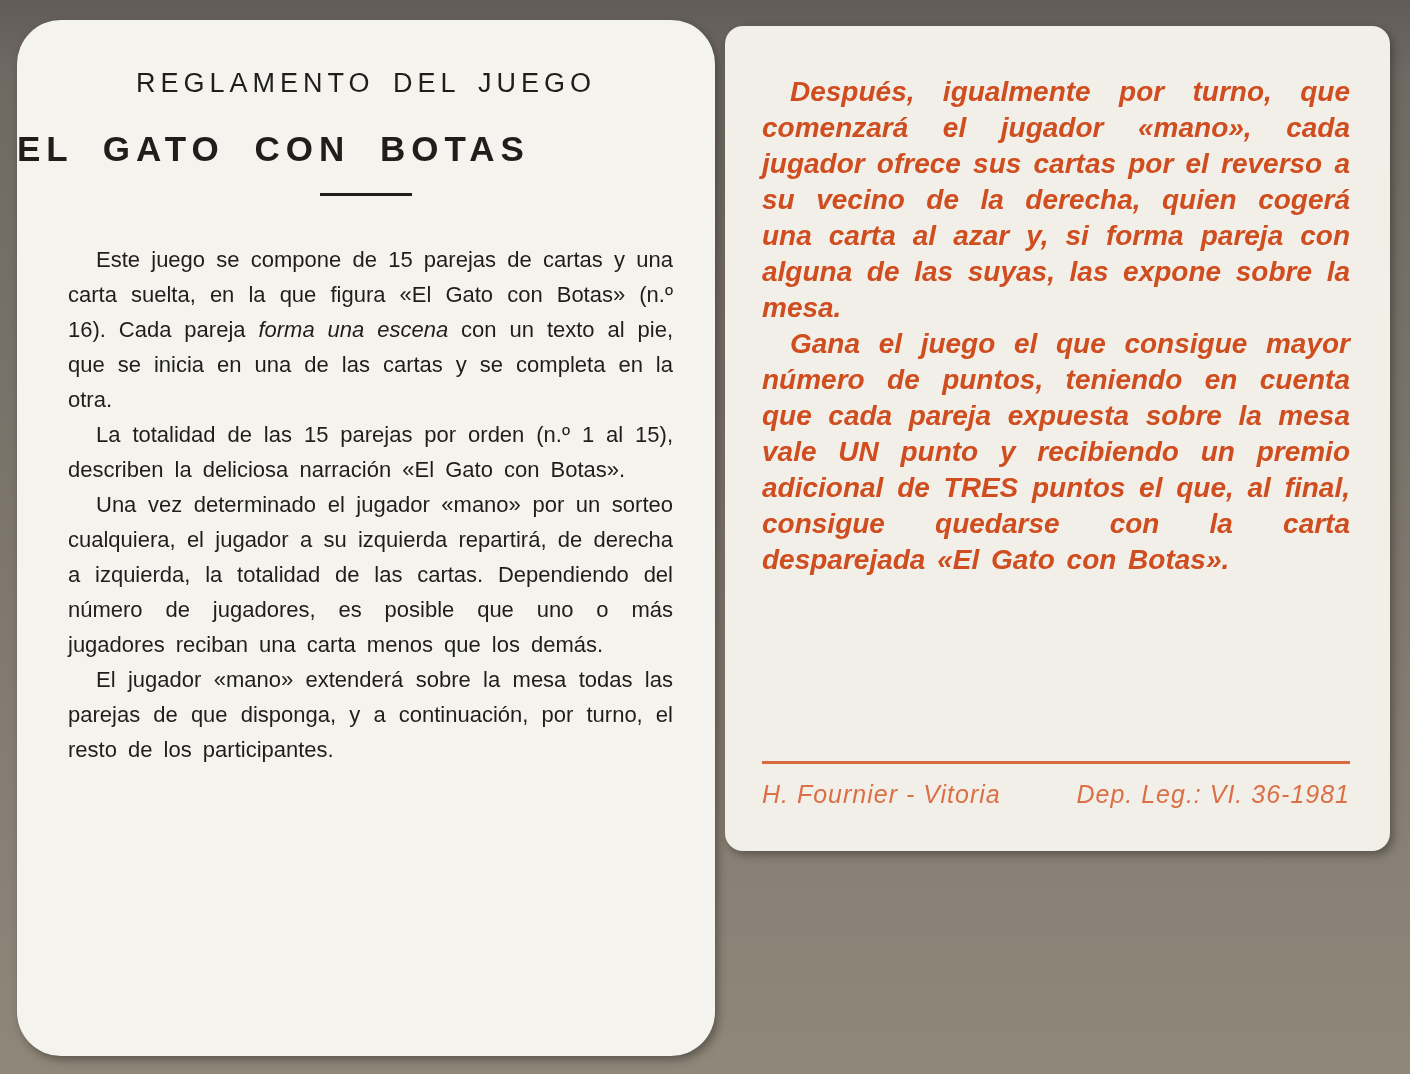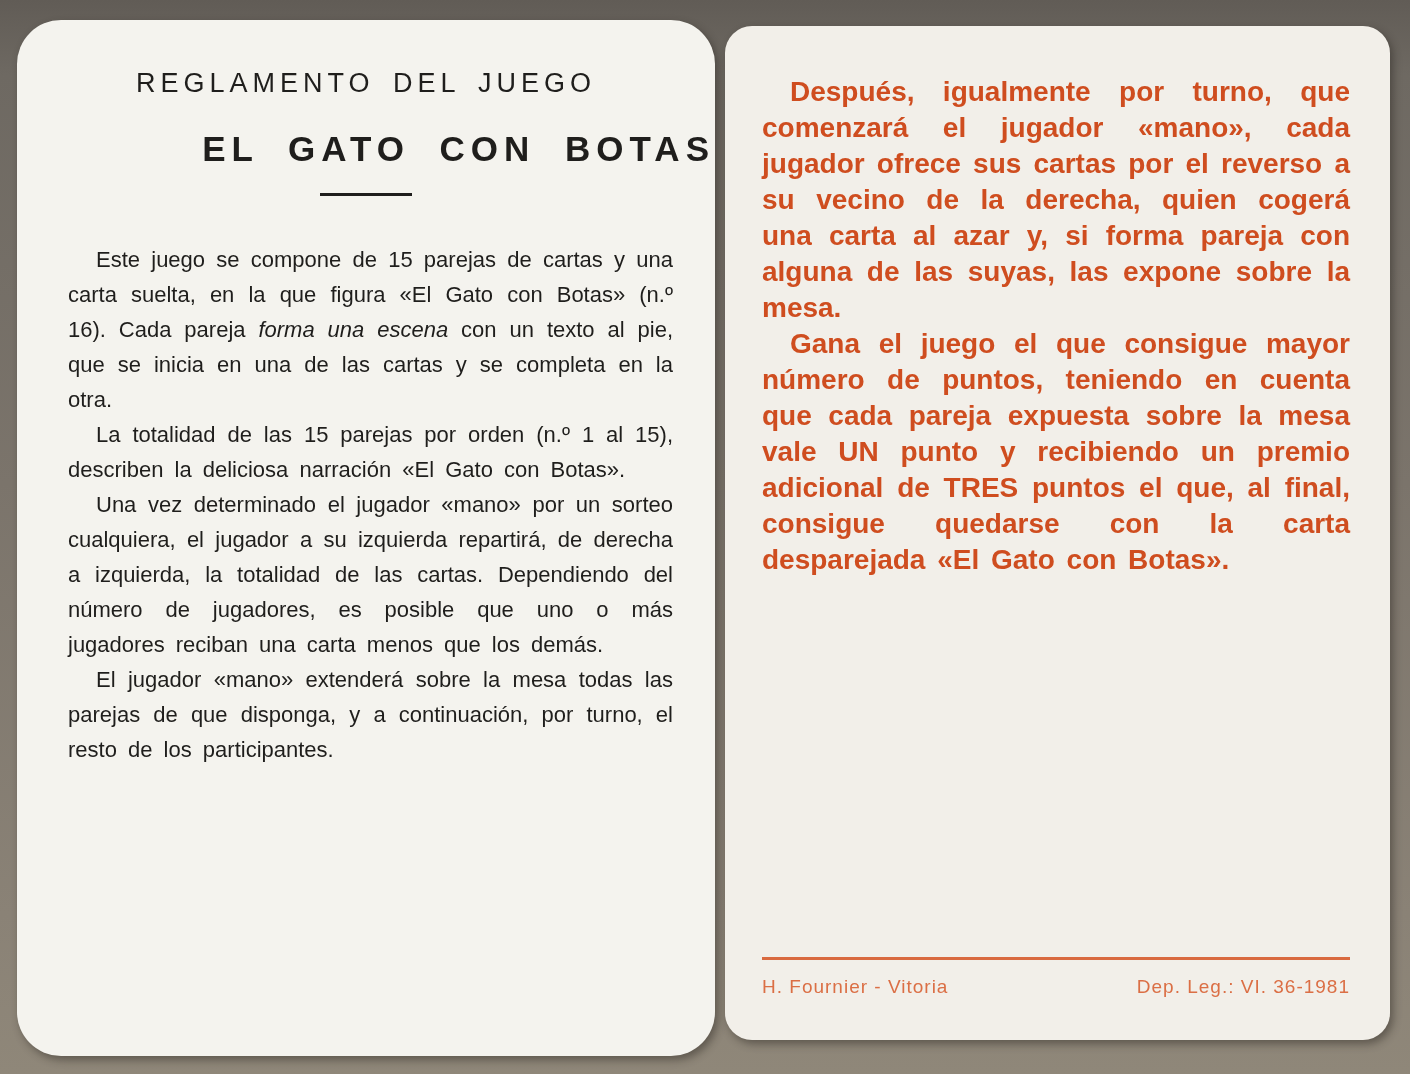--- a/index.html
+++ b/index.html
@@ -30,35 +30,36 @@
     width: 698px;
     height: 1036px;
     border-radius: 44px;
     background: var(--paper-left, #f4f3ee);
     color: var(--ink-left, #1f1e1c);
   }
   .card-right {
     left: 725px;
     top: 26px;
     width: 665px;
-    height: 1014px;
-    border-radius: 27px;
+    height: 825px;
+    border-radius: 18px;
     background: var(--paper-right, #f2efe9);
     color: var(--ink-right, #cf4d1f);
+    font-style: italic;
   }
   .kicker {
     margin-top: 48px;
     text-align: center;
     font-size: 27px;
     letter-spacing: 5px;
     word-spacing: 6px;
   }
   .card-title {
     margin: 30px 0 0 0;
-    text-align: right;
+    text-align: left;
     font-size: 35px;
     font-weight: bold;
     letter-spacing: 6px;
     word-spacing: 14px;
   }
   .title-rule {
     width: 92px;
     height: 3px;
     background: var(--ink-left, #1f1e1c);
     margin: 24px auto 0 auto;
@@ -95,21 +96,21 @@
   }
   .footer-rule {
     height: 3px;
     background: var(--rule-right, #d96a3f);
     margin-bottom: 16px;
   }
   .footer-row {
     display: flex;
     justify-content: space-between;
     align-items: baseline;
-    font-size: 19px;
+    font-size: 25px;
     letter-spacing: 1px;
     color: var(--footer-ink, #db6f45);
   }
 </style>
 </head>
 <body>
 
 <div class="card card-left">
   <div class="kicker">REGLAMENTO DEL JUEGO</div>
   <h1 class="card-title">EL GATO CON BOTAS</h1>

